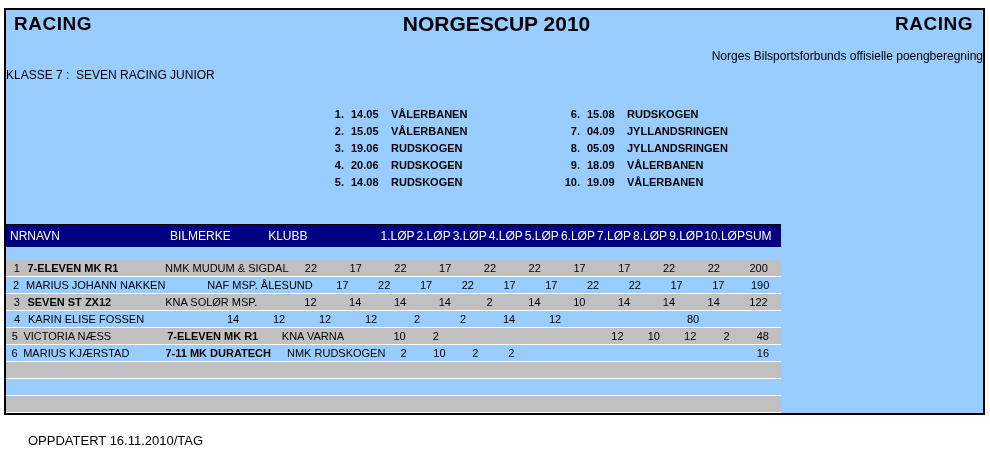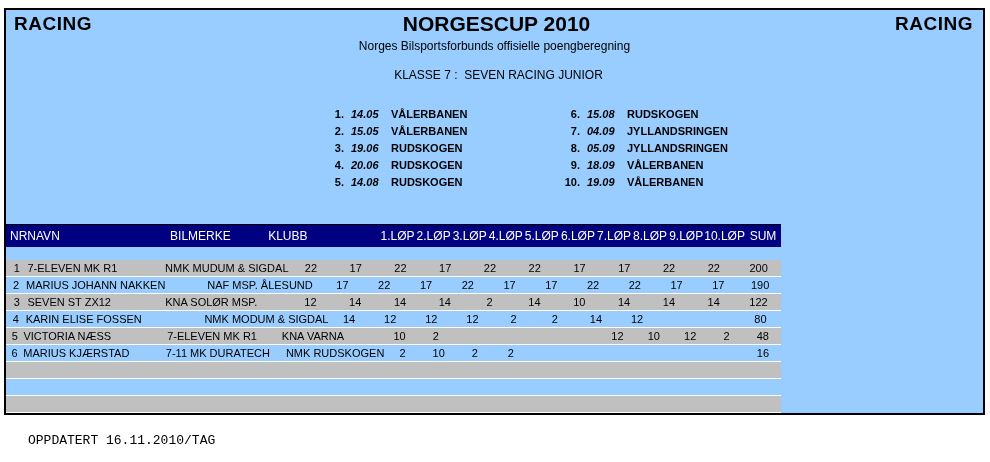--- a/index.html
+++ b/index.html
@@ -5,51 +5,51 @@
   * { margin:0; padding:0; box-sizing:border-box; }
   html,body { width:990px; height:462px; background:#ffffff;
     font-family:"Liberation Sans", sans-serif; color:#000; overflow:hidden; }
   .board { position:absolute; left:4px; top:8px; width:981px; height:407px;
     background:#99ccff; border:2px solid #000; }
   .banner { position:absolute; top:3px; font-size:19px; font-weight:bold; letter-spacing:0.5px; }
   .banner-left { left:8px; }
   .banner-right { right:10px; }
   .title { position:absolute; top:2px; left:4px; right:0; text-align:center;
     font-size:21px; font-weight:bold; }
-  .subtitle { position:absolute; top:29px; left:0; right:0; text-align:center; font-size:12px; }
-  .klasse { position:absolute; top:58px; left:0; right:0; text-align:center;
-    font-size:12px; white-space:pre;padding-left:8px; }
+  .subtitle { position:absolute; top:39px; left:0; right:0; text-align:right; font-size:12px; }
+  .klasse { position:absolute; top:58px; left:0; right:0; text-align:left;
+    font-size:12px; white-space:pre; }
   .race-col { position:absolute; top:96px; font-size:11px; font-weight:bold; }
   .race-col-left { left:314px; }
   .race-col-right { left:550px; }
   .race-row { display:flex; height:17px; line-height:17px; }
   .race-no { width:24px; text-align:right; }
-  .race-date { width:36px; margin-left:7px;font-style:italic; }
+  .race-date { width:36px; margin-left:7px; }
   .race-track { margin-left:4px; white-space:nowrap; }
   .rtable { position:absolute; left:0; top:214px; width:775px; }
   .thead { display:flex; background:#000080; color:#fff; height:23px; line-height:22px;
     font-size:12px; border-top:1px solid #000; }
   .h-nr { width:22px; padding-left:4px; }
   .h-navn { width:182px; }
   .h-bil { width:125px; }
   .h-klubb { width:142px; }
   .h-run { width:46px; text-align:center; }
-  .h-sum { width:46px; text-align:center; }
+  .h-sum { width:46px; }
   .spacer { height:13px; }
   .row { display:flex; height:17px; line-height:16px; font-size:11px;
     border-bottom:1px solid #ffffff; }
   .row.gray { background:#c0c0c0; }
   .row.blue { background:transparent; }
   .c-nr { width:22px; text-align:center; }
   .c-navn { width:182px; white-space:nowrap; }
-  .c-bil { width:125px; white-space:nowrap; }
+  .c-bil { width:125px; white-space:nowrap;font-weight:bold; }
   .c-klubb { width:142px; white-space:nowrap;padding-left:16px; }
   .c-run { width:46px; text-align:center; }
   .c-sum { width:46px; text-align:center; }
-  .footer { position:absolute; left:28px; top:433px; font-size:13px;font-family:Liberation Mono, monospace; }
+  .footer { position:absolute; left:28px; top:433px; font-size:13px; }
 </style>
 </head>
 <body>
 
 <div class="board">
   <div class="banner banner-left">RACING</div>
   <div class="banner banner-right">RACING</div>
   <div class="title">NORGESCUP 2010</div>
   <div class="subtitle">Norges Bilsportsforbunds offisielle poengberegning</div>
   <div class="klasse">KLASSE 7 :  SEVEN RACING JUNIOR</div>
@@ -173,21 +173,20 @@
           <span class="c-run">14</span>
           <span class="c-run">10</span>
           <span class="c-run">14</span>
           <span class="c-run">14</span>
           <span class="c-run">14</span>
           <span class="c-sum">122</span>
         </div>
         <div class="row blue">
           <span class="c-nr">4</span>
           <span class="c-navn">KARIN ELISE FOSSEN</span>
-          <span class="c-klubb">NMK MODUM &amp; SIGDAL</span>
           <span class="c-run">14</span>
           <span class="c-run">12</span>
           <span class="c-run">12</span>
           <span class="c-run">12</span>
           <span class="c-run">2</span>
           <span class="c-run">2</span>
           <span class="c-run">14</span>
           <span class="c-run">12</span>
           <span class="c-run"></span>
           <span class="c-run"></span>

